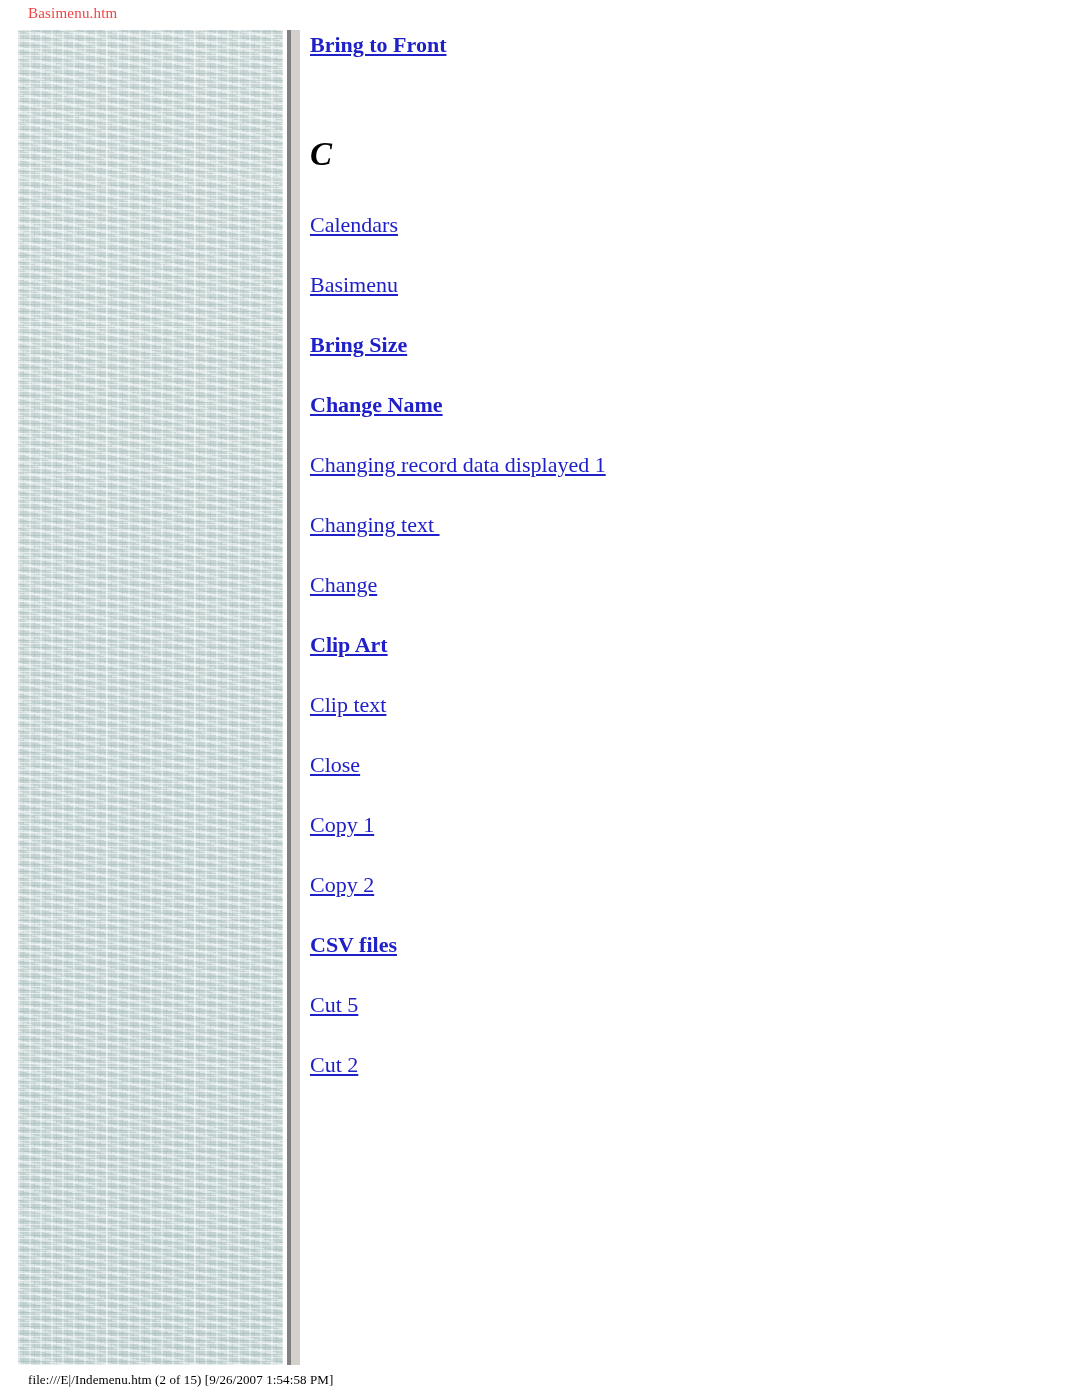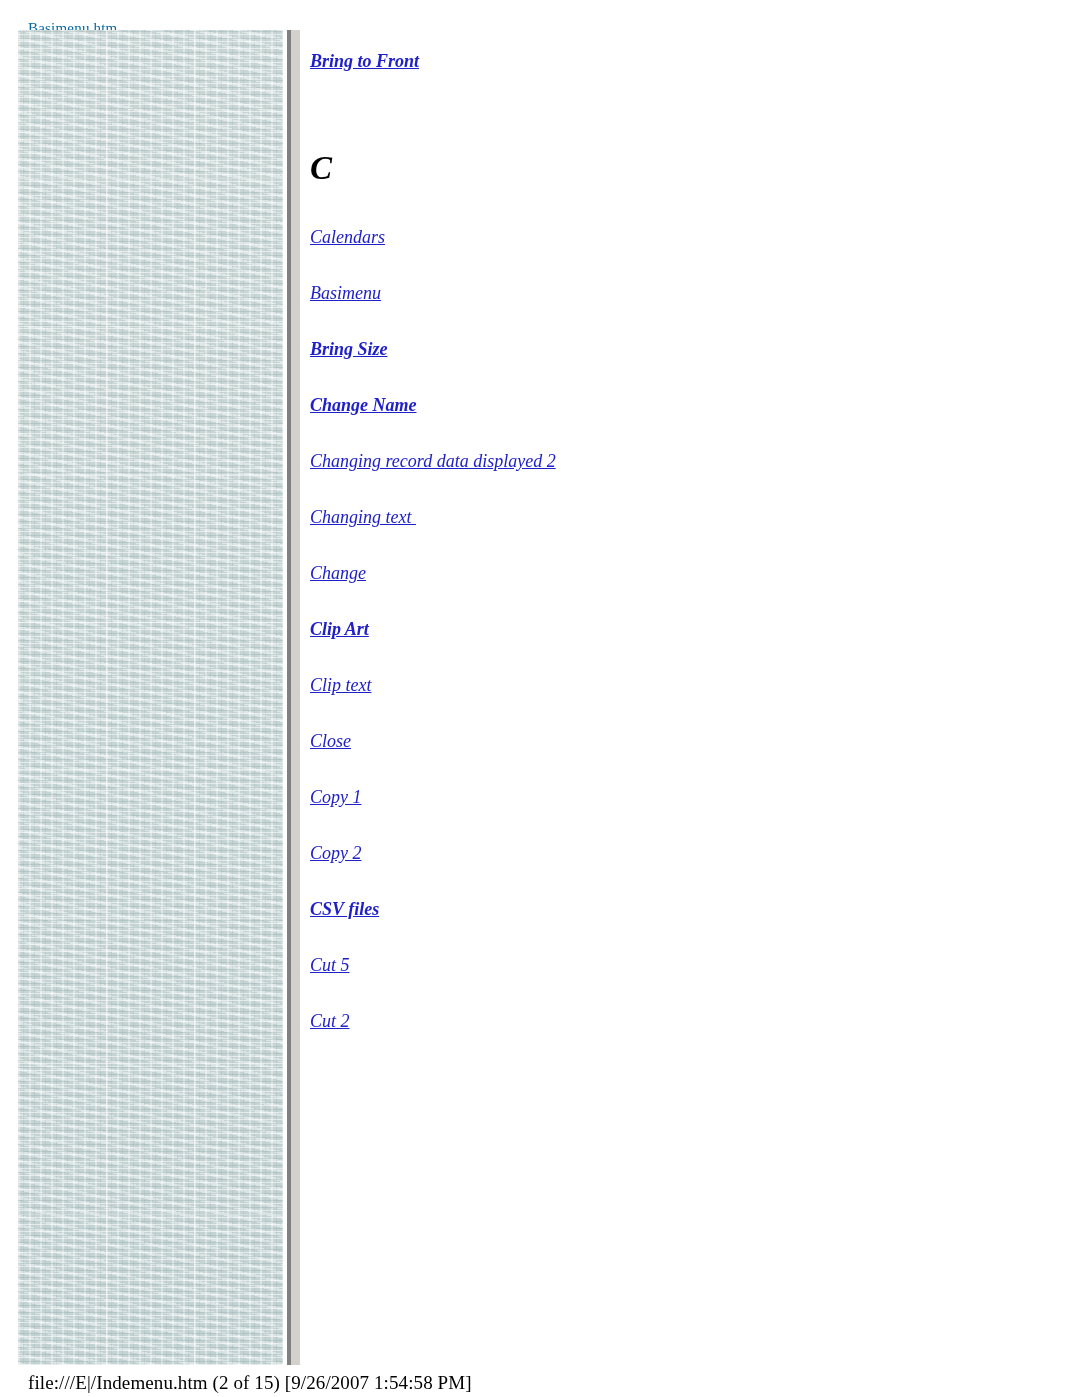--- a/index.html
+++ b/index.html
@@ -15,32 +15,31 @@
     font-family: "Liberation Serif", "DejaVu Serif", serif;
     overflow: hidden;
   }
 
   
   .page-header {
     position: absolute;
     left: 28px;
     top: 5px;
     font-size: 15px;
-    color: #0369a1;
+    color: #ef4444;
     letter-spacing: 0.2px;
     white-space: nowrap;
-    margin-top: 15px;
   }
 
   
   .page-footer {
     position: absolute;
     left: 28px;
     top: 1372px;
-    font-size: 19px;
+    font-size: 13px;
     color: #000000;
     letter-spacing: 0.1px;
     white-space: nowrap;
   }
 
   
   .sidebar {
     position: absolute;
     left: 18px;
     top: 30px;
@@ -121,26 +120,25 @@
     position: absolute;
     left: 310px;
     top: 34px;
     width: 730px;
   }
 
   .index-link {
     display: block;
     color: #2020c8;
     text-decoration: underline;
-    font-size: 18px;
+    font-size: 22px;
     line-height: 1;
-    margin: 18px 0 38px 0;
+    margin: 0 0 38px 0;
     width: max-content;
     white-space: pre;
-    font-style: italic;
   }
   .index-link.bold {
     font-weight: bold;
   }
 
   .letter-heading {
     display: block;
     font-size: 33px;
     font-weight: bold;
     font-style: italic;
@@ -177,21 +175,21 @@
 <div class="content">
 
   <a href="#" class="index-link bold gap-after-first">Bring to Front</a>
 
   <span class="letter-heading gap-after-heading">C</span>
 
   <a href="#" class="index-link">Calendars</a>
   <a href="#" class="index-link">Basimenu</a>
   <a href="#" class="index-link bold">Bring Size</a>
   <a href="#" class="index-link bold">Change Name</a>
-  <a href="#" class="index-link">Changing record data displayed 2</a>
+  <a href="#" class="index-link">Changing record data displayed 1</a>
   <a href="#" class="index-link">Changing text </a>
   <a href="#" class="index-link">Change</a>
   <a href="#" class="index-link bold">Clip Art</a>
   <a href="#" class="index-link">Clip text</a>
   <a href="#" class="index-link">Close</a>
   <a href="#" class="index-link">Copy 1</a>
   <a href="#" class="index-link">Copy 2</a>
   <a href="#" class="index-link bold">CSV files</a>
   <a href="#" class="index-link">Cut 5</a>
   <a href="#" class="index-link">Cut 2</a>

